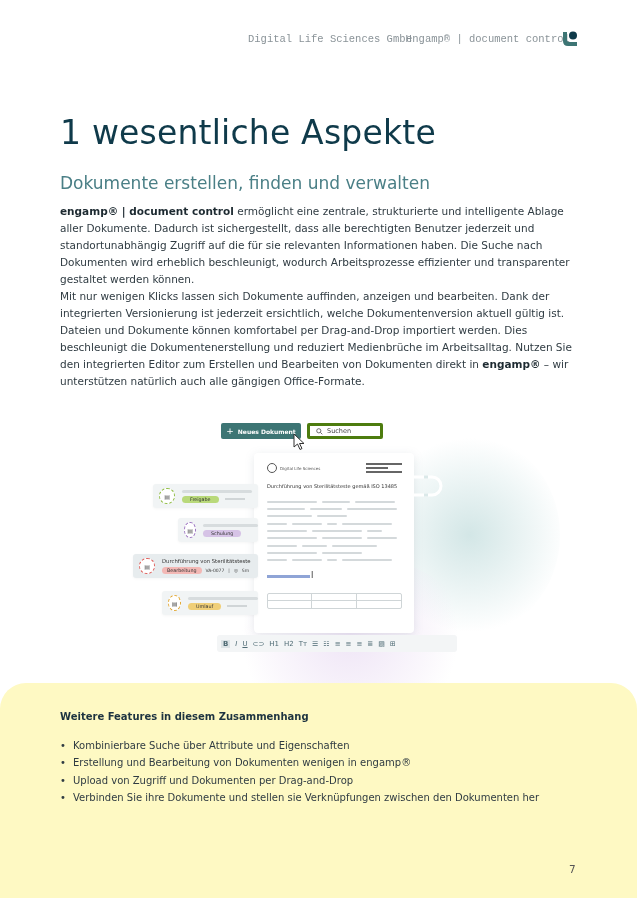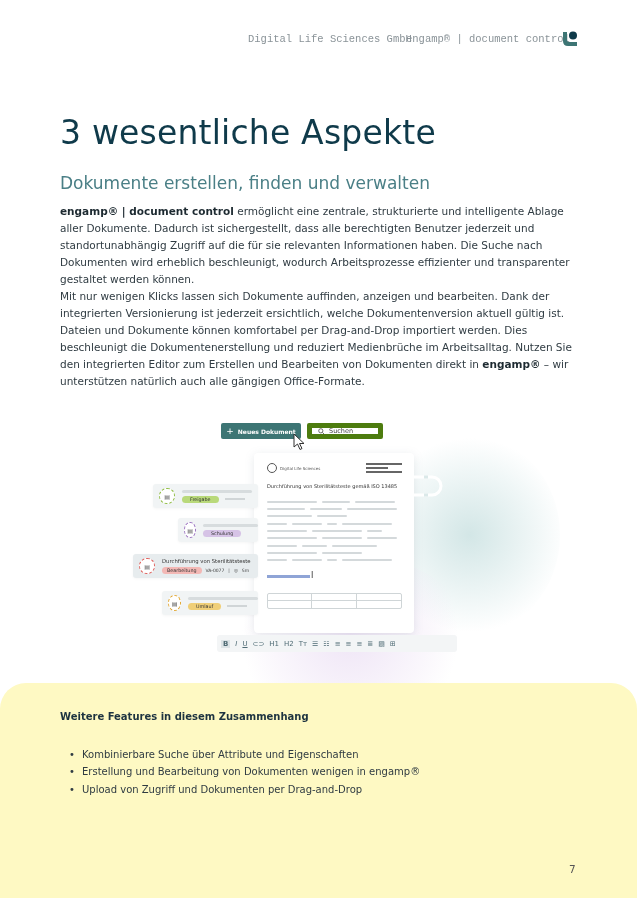--- a/index.html
+++ b/index.html
@@ -18,21 +18,21 @@
 
   
   .illu { position:absolute; left:120px; top:395px; width:360px; height:300px; }
   .glow1 { position:absolute; left:260px; top:40px; width:180px; height:200px; border-radius:50%;
            background:radial-gradient(circle, rgba(196,222,222,0.75) 0%, rgba(220,236,236,0.4) 50%, rgba(255,255,255,0) 72%); }
   .glow2 { position:absolute; left:110px; top:160px; width:240px; height:160px; border-radius:50%;
            background:radial-gradient(circle, rgba(232,218,242,0.7) 0%, rgba(240,230,246,0.3) 55%, rgba(255,255,255,0) 75%); }
   .new-btn { position:absolute; left:101px; top:28px; width:80px; height:16px; background:#3d7574; border-radius:2px;
              color:#fff; font-size:6px; font-weight:bold; display:flex; align-items:center; justify-content:center; gap:4px; }
   .new-btn .plus { font-size:9px; font-weight:normal; }
-  .search-box { position:absolute; left:187px; top:28px; width:76px; height:16px; border:5px solid #4d7c0f; border-radius:2px; background:#fff;
+  .search-box { position:absolute; left:187px; top:28px; width:76px; height:16px; border:3px solid #4d7c0f; border-radius:2px; background:#fff;
                 font-size:6.5px; color:#444; display:flex; align-items:center; gap:4px; padding-left:6px; box-sizing:border-box; }
   .cursor { position:absolute; left:173px; top:38px; }
   .doc { position:absolute; left:134px; top:58px; width:160px; height:180px; background:#fff; border-radius:4px;
          box-shadow:0 2px 10px rgba(120,140,150,0.18); }
   .doc-logo { position:absolute; left:13px; top:10px; font-size:4px; color:#555; display:flex; align-items:center; gap:3px; }
   .doc-logo .circ { width:8px; height:8px; border:1px solid #555; border-radius:50%; }
   .doc-meta { position:absolute; right:12px; top:10px; width:36px; }
   .doc-meta div { height:2px; background:#666; margin-bottom:2px; }
   .doc-title { position:absolute; left:13px; top:30px; font-size:5px; color:#333; white-space:nowrap; }
   .lines { position:absolute; left:13px; width:135px; }
@@ -54,38 +54,38 @@
   .card-main .ttl { font-size:5.3px; color:#333; white-space:nowrap; }
   .card-main .sub { font-size:4.5px; color:#444; display:flex; gap:4px; align-items:center; white-space:nowrap; }
   .toolbar { position:absolute; left:97px; top:240px; width:240px; height:17px; background:#f3f5f6; border-radius:3px;
              display:flex; align-items:center; gap:5px; padding-left:4px; font-size:7px; color:#4f6b74; box-sizing:border-box; }
   .toolbar span { display:inline-block; }
   .toolbar .bold { background:#dce3e6; padding:0 2px; font-weight:bold; }
 
   
   .features { position:absolute; left:0; top:683px; width:637px; height:226px; background:#fef9c3; border-radius:26px 26px 0 0; }
   .features h3 { position:absolute; left:60px; top:28px; margin:0; font-size:10px; font-weight:bold; color:#1d3340; }
-  .features ul { position:absolute; left:60px; top:54px; margin:9px; padding:0; list-style:none; font-size:10px; color:#2f3b42; }
+  .features ul { position:absolute; left:60px; top:54px; margin:0; padding:0; list-style:none; font-size:10px; color:#2f3b42; }
   .features li { height:17.3px; line-height:17.3px; white-space:nowrap; }
   .features li::before { content:"•"; display:inline-block; width:13px; color:#2f3b42; }
   .page-no { position:absolute; left:569px; top:863px; font-size:10.5px; color:#555; }
 </style>
 </head>
 <body>
 
 <div class="header">
   <span class="company">Digital Life Sciences GmbH</span>
   <span class="product">engamp® | document control</span>
 </div>
 <svg class="logo" viewBox="0 0 18 18">
   <path d="M2 2 h4 v8 q0 2 2 2 h8 v4 h-9 q-5 0 -5 -5 z" fill="#3d7574"></path>
   <circle cx="12" cy="5.5" r="4" fill="#0f3a4a"></circle>
 </svg>
 
-<h1 class="title">3 wesentliche Aspekte</h1>
+<h1 class="title">1 wesentliche Aspekte</h1>
 <h2 class="subtitle">Dokumente erstellen, finden und verwalten</h2>
 
 <p class="para p1"><b>engamp® | document control</b><span> ermöglicht eine zentrale, strukturierte und intelligente Ablage aller Dokumente. Dadurch ist sichergestellt, dass alle berechtigten Benutzer jederzeit und standortunabhängig Zugriff auf die für sie relevanten Informationen haben. Die Suche nach Dokumenten wird erheblich beschleunigt, wodurch Arbeitsprozesse effizienter und transparenter gestaltet werden können.</span></p>
 
 <p class="para p2"><span>Mit nur wenigen Klicks lassen sich Dokumente auffinden, anzeigen und bearbeiten. Dank der integrierten Versionierung ist jederzeit ersichtlich, welche Dokumentenversion aktuell gültig ist. Dateien und Dokumente können komfortabel per Drag-and-Drop importiert werden. Dies beschleunigt die Dokumentenerstellung und reduziert Medienbrüche im Arbeitsalltag. Nutzen Sie den integrierten Editor zum Erstellen und Bearbeiten von Dokumenten direkt in </span><b>engamp®</b><span> – wir unterstützen natürlich auch alle gängigen Office-Formate.</span></p>
 
 <div class="illu">
   <div class="glow1"></div>
   <div class="glow2"></div>
 
@@ -249,15 +249,16 @@
     <span>⊞</span>
   </div>
 </div>
 
 <div class="features">
   <h3>Weitere Features in diesem Zusammenhang</h3>
   <ul>
     <li>Kombinierbare Suche über Attribute und Eigenschaften</li>
     <li>Erstellung und Bearbeitung von Dokumenten wenigen in engamp®</li>
     <li>Upload von Zugriff und Dokumenten per Drag-and-Drop</li>
+    <li>Verbinden Sie ihre Dokumente und stellen sie Verknüpfungen zwischen den Dokumenten her</li>
   </ul>
 </div>
 <div class="page-no">7</div>
 
 </body></html>

